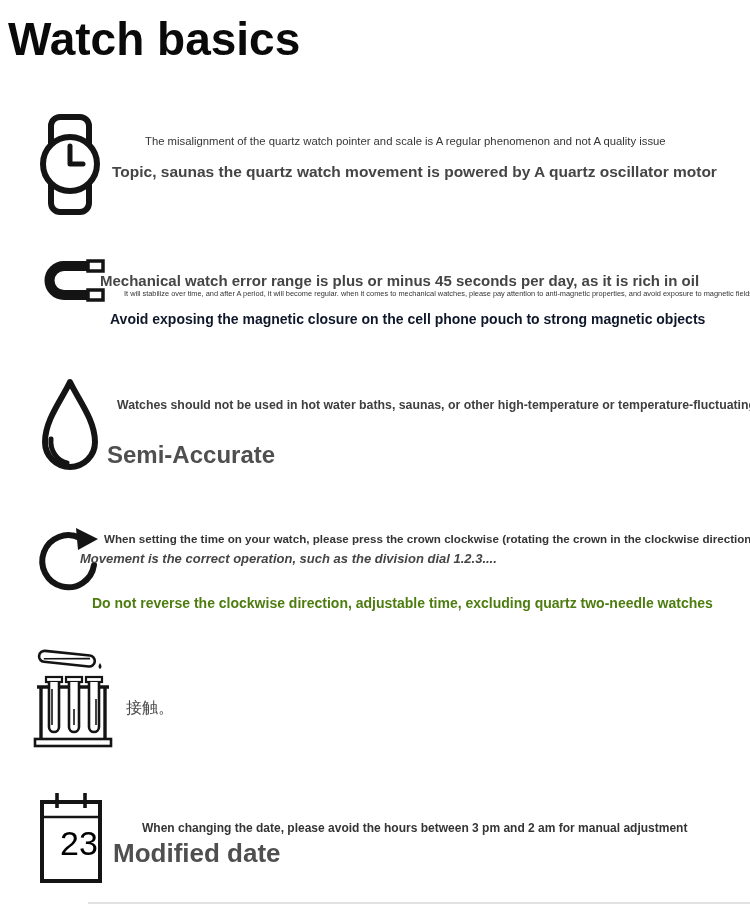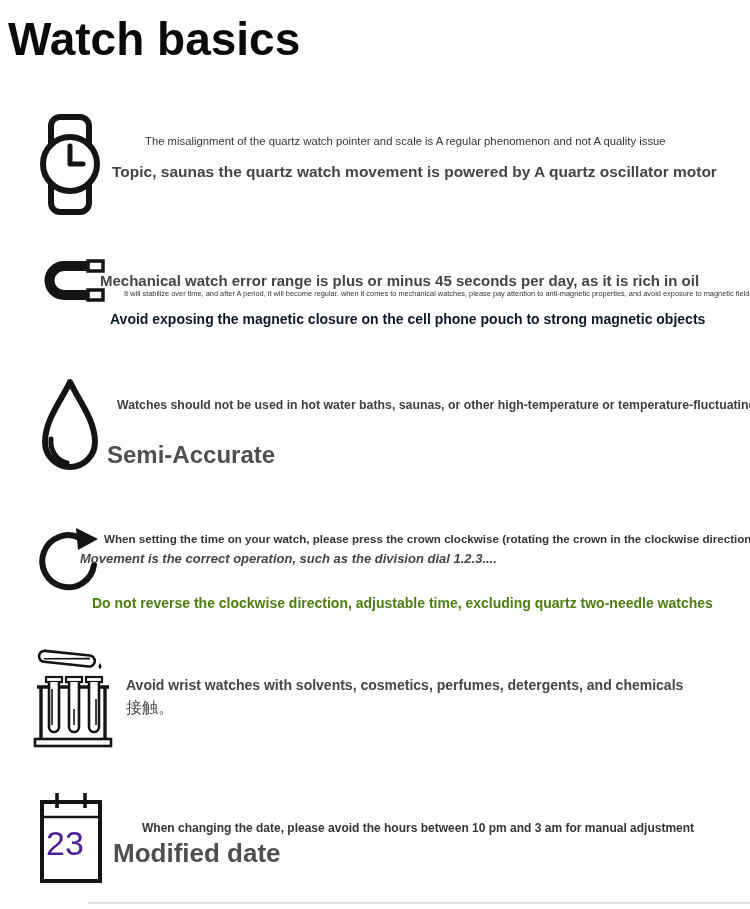--- a/index.html
+++ b/index.html
@@ -10,22 +10,22 @@
     font-family:"Liberation Sans","DejaVu Sans",sans-serif;
     overflow:hidden;
   }
   .abs{position:absolute;white-space:nowrap;}
   .title{
     font-size:46px;font-weight:bold;color:#0a0a0a;letter-spacing:0;
   }
   .b{font-weight:bold;}
   .icon svg{display:block;width:100%;height:100%;}
   .cal-day{
-    position:absolute;left:8px;right:0;top:32px;
-    font-size:34px;color:#4c1d95;font-weight:normal;
+    position:absolute;left:16px;right:0;top:32px;text-align:center;
+    font-size:34px;color:#000000;font-weight:normal;
   }
   .divider{background:#e2e2e2;height:2px;}
 </style>
 </head>
 <body>
 
 <div id="page">
 
   <h1 class="abs title" style="left:8px;top:12px;margin:0;">Watch basics</h1>
 
@@ -84,30 +84,29 @@
       <path d="M17 39 V84 a5 5 0 0 0 10 0 V39" fill="#ffffff" stroke="#141414" stroke-width="2.6"></path>
       <line x1="20" y1="46" x2="20" y2="82" stroke="#141414" stroke-width="1.6"></line>
       <rect x="34" y="34" width="16" height="5" fill="#ffffff" stroke="#141414" stroke-width="2.2"></rect>
       <path d="M37 39 V84 a5 5 0 0 0 10 0 V39" fill="#ffffff" stroke="#141414" stroke-width="2.6"></path>
       <line x1="42" y1="66" x2="42" y2="82" stroke="#141414" stroke-width="1.6"></line>
       <rect x="54" y="34" width="16" height="5" fill="#ffffff" stroke="#141414" stroke-width="2.2"></rect>
       <path d="M57 39 V84 a5 5 0 0 0 10 0 V39" fill="#ffffff" stroke="#141414" stroke-width="2.6"></path>
       <line x1="64" y1="56" x2="64" y2="82" stroke="#141414" stroke-width="1.6"></line>
     </svg>
   </div>
-  <div class="abs b" style="left:126px;top:677px;font-size:14px;color:#454545;">Avoid wrist watches with solvents, cosmetics, perfumes, detergents, and chemicals</div>
   <div class="abs" style="left:126px;top:698px;font-size:16px;color:#4a4a4a;">接触。</div>
 
   <div class="abs icon" style="left:38px;top:792px;width:66px;height:92px;">
     <svg viewBox="0 0 66 92">
       <rect x="4" y="10" width="58" height="79" fill="#ffffff" stroke="#141414" stroke-width="4"></rect>
       <line x1="4" y1="25" x2="62" y2="25" stroke="#141414" stroke-width="2.6"></line>
       <line x1="19" y1="1" x2="19" y2="16" stroke="#141414" stroke-width="3.6"></line>
       <line x1="47" y1="1" x2="47" y2="16" stroke="#141414" stroke-width="3.6"></line>
     </svg>
     <span class="cal-day">23</span>
   </div>
-  <div class="abs b" style="left:142px;top:821px;font-size:12px;color:#353535;">When changing the date, please avoid the hours between 10 pm and 3 am for manual adjustment</div>
+  <div class="abs b" style="left:142px;top:821px;font-size:12px;color:#353535;">When changing the date, please avoid the hours between 3 pm and 2 am for manual adjustment</div>
   <div class="abs b" style="left:113px;top:838px;font-size:26px;color:#4f4f4f;">Modified date</div>
 
   <div class="abs divider" style="left:88px;top:902px;width:662px;"></div>
 
 </div>
 
 </body></html>

